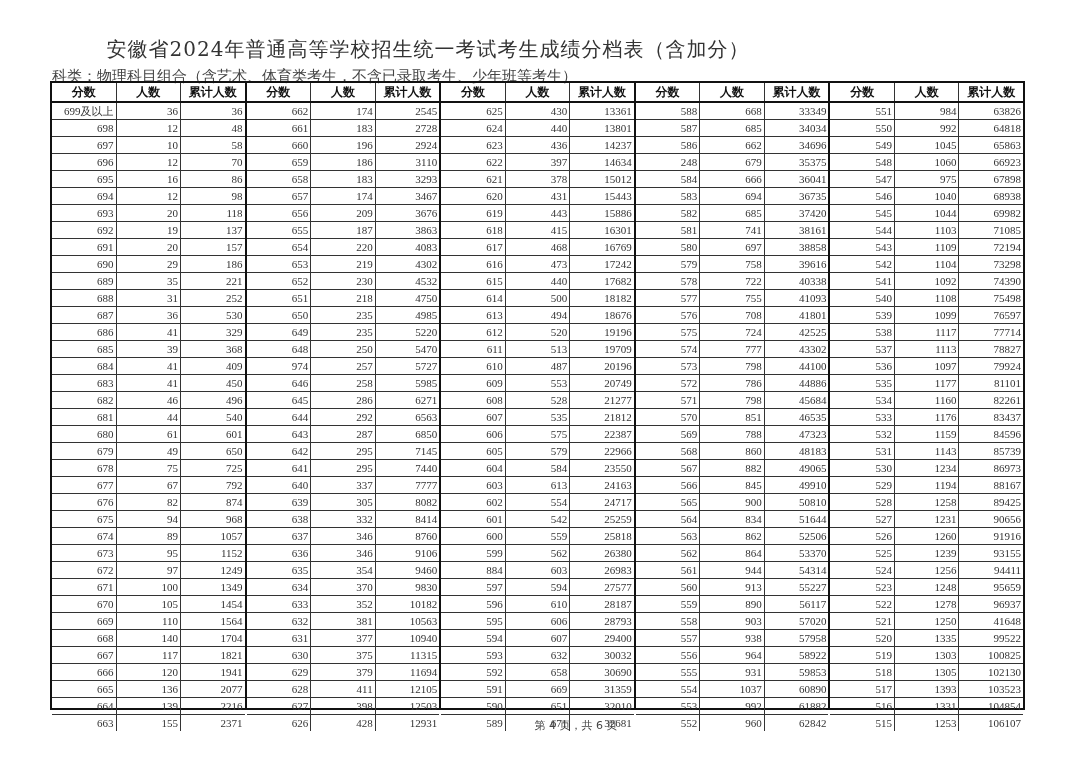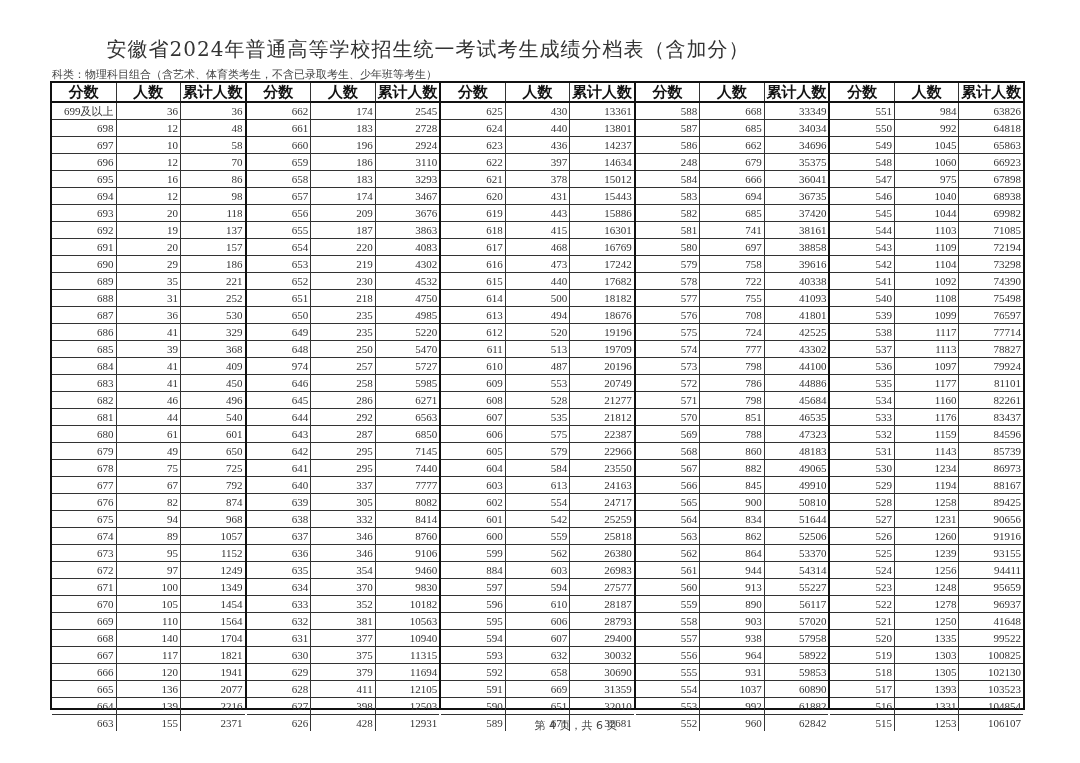--- a/index.html
+++ b/index.html
@@ -1,28 +1,28 @@
 <!DOCTYPE html>
 <html><head>
 <meta charset="utf-8">
 <style>
   html, body { margin: 0; padding: 0; background: #ffffff; }
   body { width: 1080px; height: 763px; position: relative; overflow: hidden; font-family: "DejaVu Serif", "Liberation Serif", serif; color: #222; }
   .title { position: absolute; top: 36px; left: 0; width: 856px; text-align: center; font-size: 20px; letter-spacing: 1px; color: #333; }
-  .subtitle { position: absolute; top: 67px; left: 52px; font-size: 11px; color: #444; }
+  .subtitle { position: absolute; top: 67px; left: 52px; font-size: 15px; color: #444; }
   .table-wrap { position: absolute; top: 81px; left: 50px; width: 975px; height: 629px; border: 2px solid #111; box-sizing: border-box; display: flex; }
   .group { flex: 1; display: flex; flex-direction: column; border-right: 2px solid #111; }
   .group:last-child { border-right: none; }
   .hrow, .drow { display: flex; }
   .hrow { height: 18px; border-bottom: 2px solid #111; }
   .drow { height: 16.5px; border-bottom: 1px solid #333; }
   .drow:last-child { border-bottom: none; }
   .cell { flex: 1; border-right: 1px solid #333; box-sizing: border-box; font-size: 11px; line-height: 16px; padding-right: 2px; text-align: right; overflow: hidden; white-space: nowrap; font-family: "Liberation Serif", "DejaVu Serif", serif; color: #333; }
   .cell:last-child { border-right: none; }
-  .hcell { text-align: center; font-weight: bold; font-size: 15px; line-height: 18px; padding: 0; font-family: "DejaVu Sans", sans-serif; color: #111; }
+  .hcell { text-align: center; font-weight: bold; font-size: 12px; line-height: 18px; padding: 0; font-family: "DejaVu Sans", sans-serif; color: #111; }
   .footer { position: absolute; top: 718px; left: 0; width: 1080px; text-align: center; font-size: 11px; color: #444; font-family: "DejaVu Sans", sans-serif; padding-left: 36px; }
 </style>
 </head>
 <body>
 
 <div class="title">安徽省2024年普通高等学校招生统一考试考生成绩分档表（含加分）</div>
 <div class="subtitle">科类：物理科目组合（含艺术、体育类考生，不含已录取考生、少年班等考生）</div>
 
 <div class="table-wrap" id="table-wrap">
     <div class="group">

